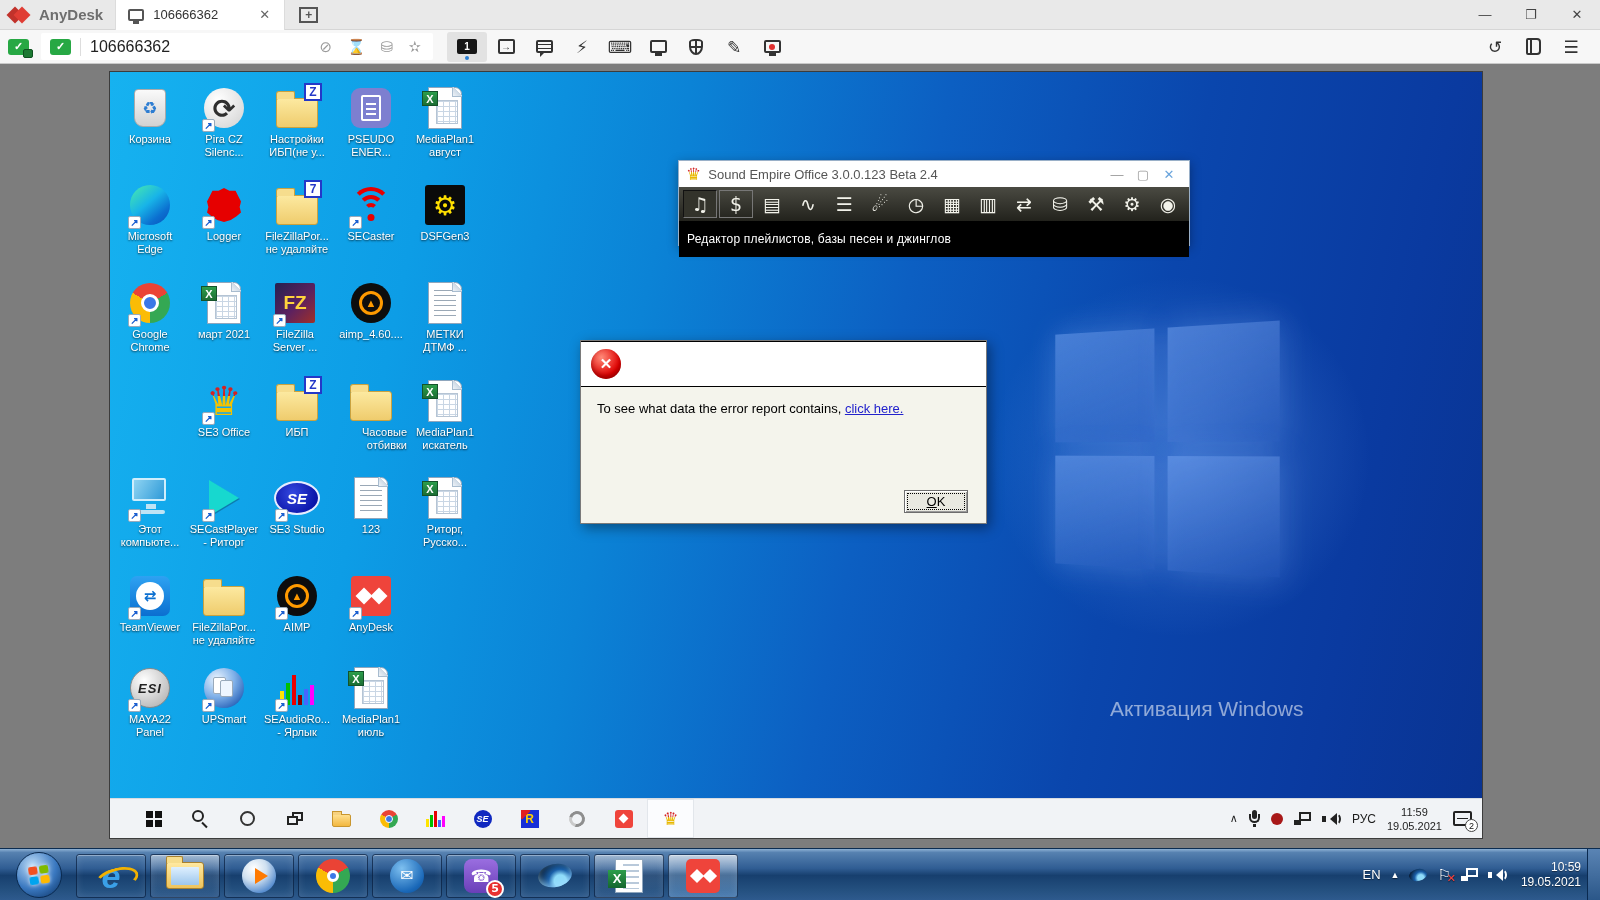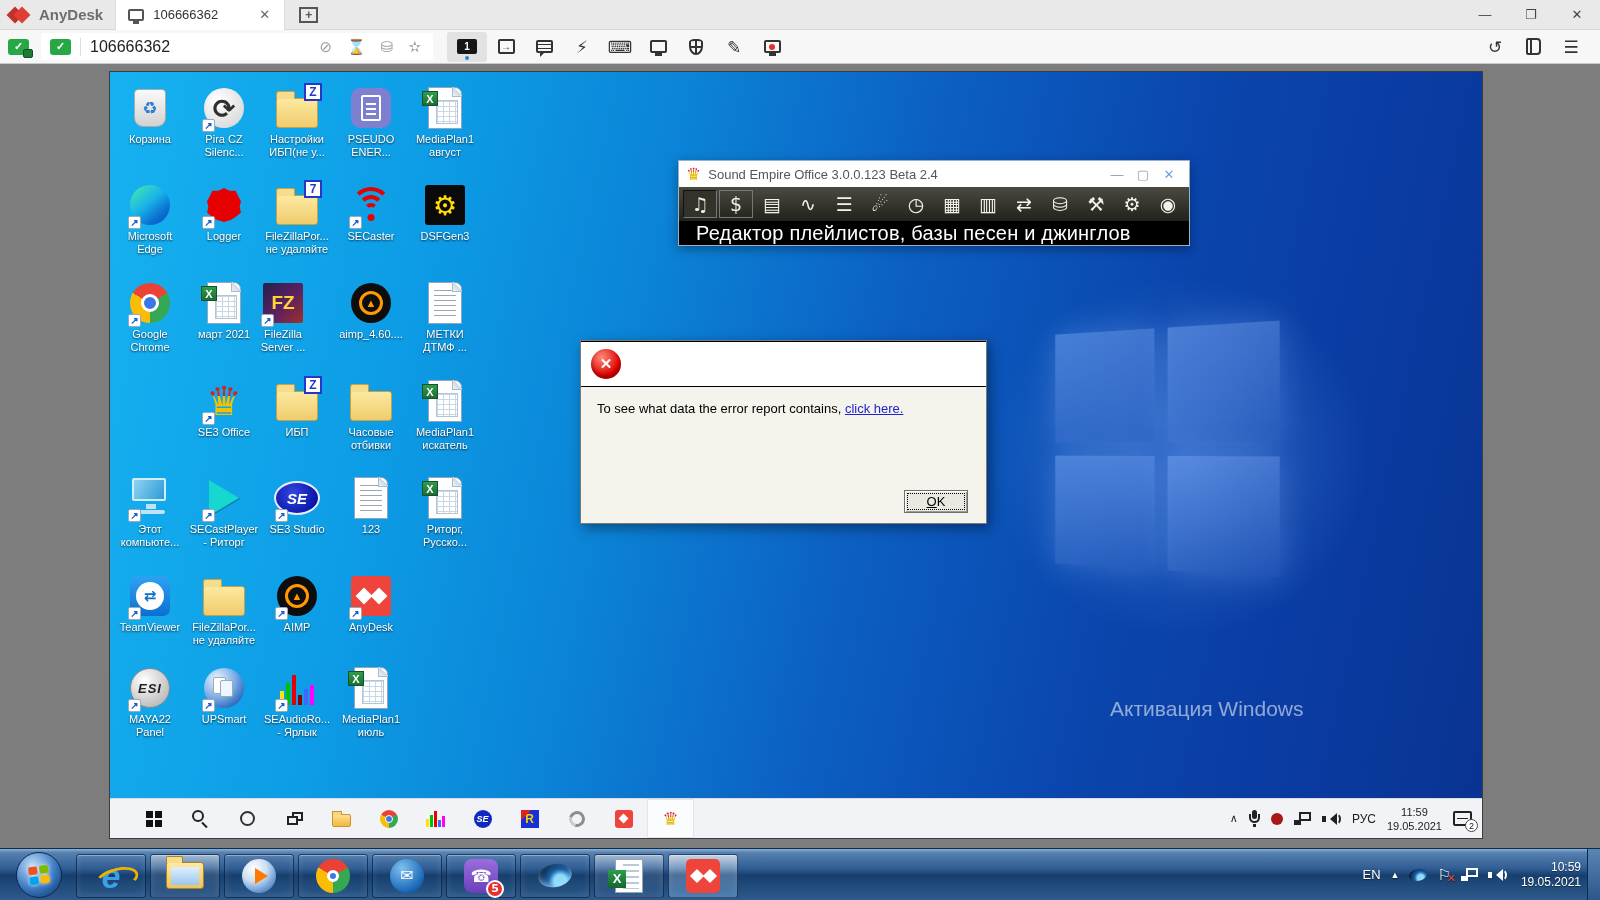--- a/index.html
+++ b/index.html
@@ -110,21 +110,21 @@
   .se-win{position:absolute;left:568px;top:88px;width:512px;height:86px;background:#fff;border:1px solid #9ab0c8;box-shadow:0 3px 10px rgba(0,0,0,.35)}
   .se-title{height:26px;display:flex;align-items:center;padding:0 7px;background:#fff}
   .se-crown{font-size:17px;line-height:18px;background:linear-gradient(180deg,#d42222 0 40%,#e8b800 40%);-webkit-background-clip:text;background-clip:text;color:transparent}
   .se-title-text{font-size:13px;color:#555;margin-left:7px;flex:1}
   .se-ctrl{width:26px;text-align:center;color:#9a9a9a;font-size:13px}
   .se-close{color:#6aa4dc}
   .se-toolbar{height:34px;background:linear-gradient(#4a4a42,#22221c);display:flex;align-items:center;padding:0 4px;gap:2px}
   .se-ti{width:34px;height:28px;display:flex;align-items:center;justify-content:center;color:#f2f2ea;font-size:19px;font-family:"DejaVu Sans",sans-serif}
   .se-ti.pressed{border:1px solid;border-color:#111 #777 #777 #111;background:#33332b}
   .se-ti.boxed{border:1px solid #777}
-  .se-status{height:24px;background:#000;color:#fff;font-size:20px;display:flex;align-items:center;padding:0 17px;letter-spacing:.2px}
+  .se-status{height:36px;background:#000;color:#fff;font-size:12px;display:flex;align-items:center;padding:0 8px;letter-spacing:.2px}
 
   
   .err{position:absolute;left:470px;top:268px;width:407px;height:184px;background:#f4f4ec;border:1px solid #7a7a7a;box-shadow:3px 4px 12px rgba(0,0,0,.4);font-size:13px;color:#000}
   .err-title{height:26px;display:flex;align-items:center;padding:0 8px;font-size:12px}
   .err-head{display:flex;align-items:center;gap:10px;background:#fff;border-top:1px solid #000;border-bottom:1px solid #000;padding:7px 10px;min-height:44px}
   .err-head-text{font-weight:bold;font-size:13px;line-height:16px;flex:1}
   .err-x{flex:none;width:30px;height:30px;border-radius:50%;background:radial-gradient(circle at 35% 28%,#ff8a78,#e00000 65%,#a80000);color:#fff;font-weight:bold;font-size:15px;display:flex;align-items:center;justify-content:center;box-shadow:inset 0 -3px 5px rgba(110,0,0,.55)}
   .err-body{padding:14px 14px 0 16px;line-height:16px}
   .err-line1{margin-bottom:15px}
   .err-link{color:#2222cc;text-decoration:underline;cursor:pointer}
@@ -404,21 +404,21 @@
       </div>
       <div class="dcell" style="left: 78px; top: 208px;">
         <div class="dicon">
           <span class="page">
             <i class="pgrid"></i>
             <b class="xb">X</b>
           </span>
         </div>
         <div class="dlabel">март 2021</div>
       </div>
-      <div class="dcell" style="left: 137px; top: 208px;">
+      <div class="dcell" style="left: 149px; top: 208px;">
         <div class="dicon">
           <span class="fz">FZ</span>
           <span class="sc">↗</span>
         </div>
         <div class="dlabel">FileZilla
 Server ...</div>
       </div>
       <div class="dcell" style="left: 225px; top: 208px;">
         <div class="dicon">
           <span class="aimp">
@@ -443,21 +443,21 @@
         </div>
         <div class="dlabel">SE3 Office</div>
       </div>
       <div class="dcell" style="left: 151px; top: 306px;">
         <div class="dicon">
           <span class="folder"></span>
           <span class="fbadge">Z</span>
         </div>
         <div class="dlabel">ИБП</div>
       </div>
-      <div class="dcell" style="left: 225px; top: 306px;">
+      <div class="dcell" style="left: 225px; top: 306px; text-align: right;">
         <div class="dicon">
           <span class="folder"></span>
         </div>
         <div class="dlabel">Часовые
 отбивки</div>
       </div>
       <div class="dcell" style="left: 299px; top: 306px;">
         <div class="dicon">
           <span class="page">
             <i class="pgrid"></i>

